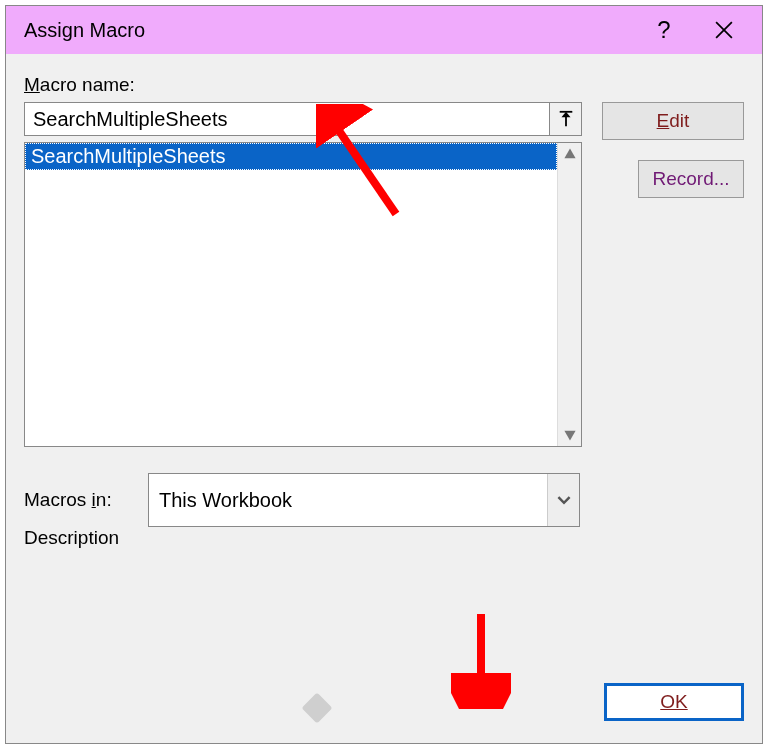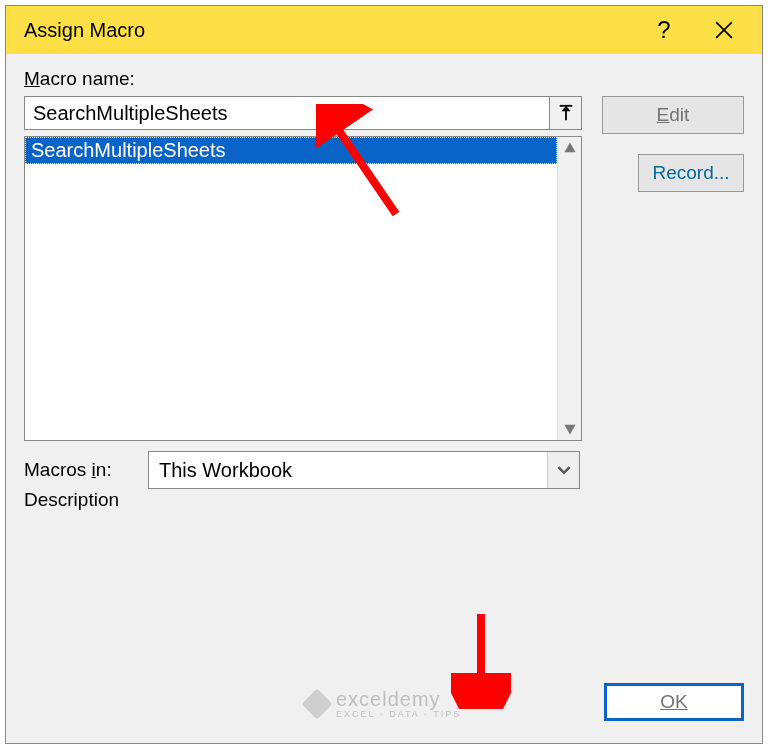--- a/index.html
+++ b/index.html
@@ -20,35 +20,35 @@
     width: 758px;
     height: 739px;
     border: 1px solid #888;
     background: #f0f0f0;
   }
   .titlebar {
     height: 48px;
     display: flex;
     align-items: center;
     padding: 0 8px 0 18px;
-    background: #fde047;
+    background: #f0abfc;
   }
   .title-text { flex: 1; font-size: 20px; }
   .tb-btn {
     width: 60px;
     height: 48px;
     display: flex;
     align-items: center;
     justify-content: center;
     font-size: 20px;
   }
   .tb-btn.close svg { width: 18px; height: 18px; }
   .tb-btn.help { font-size: 24px; font-weight: 400; }
   .body {
-    padding: 14px 18px 18px 18px;
+    padding: 20px 18px 18px 18px;
     position: relative;
     height: calc(100% - 48px);
   }
   .label { font-size: 19px; margin-bottom: 6px; }
   .underline { text-decoration: underline; }
   .name-row {
     display: flex;
     gap: 20px;
     align-items: flex-start;
   }
@@ -84,23 +84,23 @@
     flex: 1;
   }
   .btn {
     height: 38px;
     border: 1px solid #999;
     background: #e5e5e5;
     font-size: 19px;
     display: flex;
     align-items: center;
     justify-content: center;
-    color: #737373;
-  }
-  .btn.disabled { color: #0369a1; margin-left: 36px; }
+    color: #7f1d1d;
+  }
+  .btn.disabled { color: #701a75; margin-left: 36px; }
   .listbox-wrap {
     width: 558px;
     height: 305px;
     border: 1px solid #888;
     background: #fff;
     margin-top: 6px;
     display: flex;
   }
   .listbox {
     flex: 1;
@@ -124,26 +124,26 @@
     flex-direction: column;
     justify-content: space-between;
     align-items: center;
     padding: 4px 0;
   }
   .scrollbar svg { width: 14px; height: 14px; fill: #777; }
   .macros-in-row {
     display: flex;
     align-items: center;
     gap: 14px;
-    margin-top: 10px;
+    margin-top: 26px;
   }
   .macros-in-label { min-width: 110px; }
   .combo {
     width: 432px;
-    height: 38px;
+    height: 54px;
     border: 1px solid #888;
     background: #fff;
     display: flex;
     align-items: center;
     padding: 0 0 0 10px;
     font-size: 20px;
   }
   .combo-text { flex: 1; }
   .combo-btn {
     width: 32px;
@@ -291,20 +291,16 @@
       <defs>
           <marker id="ah2" markerWidth="12" markerHeight="12" refX="2" refY="5" orient="auto">
             <polygon points="0,0 10,5 0,10" fill="#ff0000"></polygon>
           </marker>
         </defs>
       <line x1="30" y1="5" x2="30" y2="80" stroke="#ff0000" stroke-width="8" marker-end="url(#ah2)"></line>
     </svg>
 
     <div class="watermark">
       <div class="wm-icon"></div>
-      <div>
-        <span>exceldemy</span>
-        <span class="wm-sub">EXCEL · DATA · TIPS</span>
-      </div>
     </div>
 
   </div>
 </div>
 
 </body></html>

